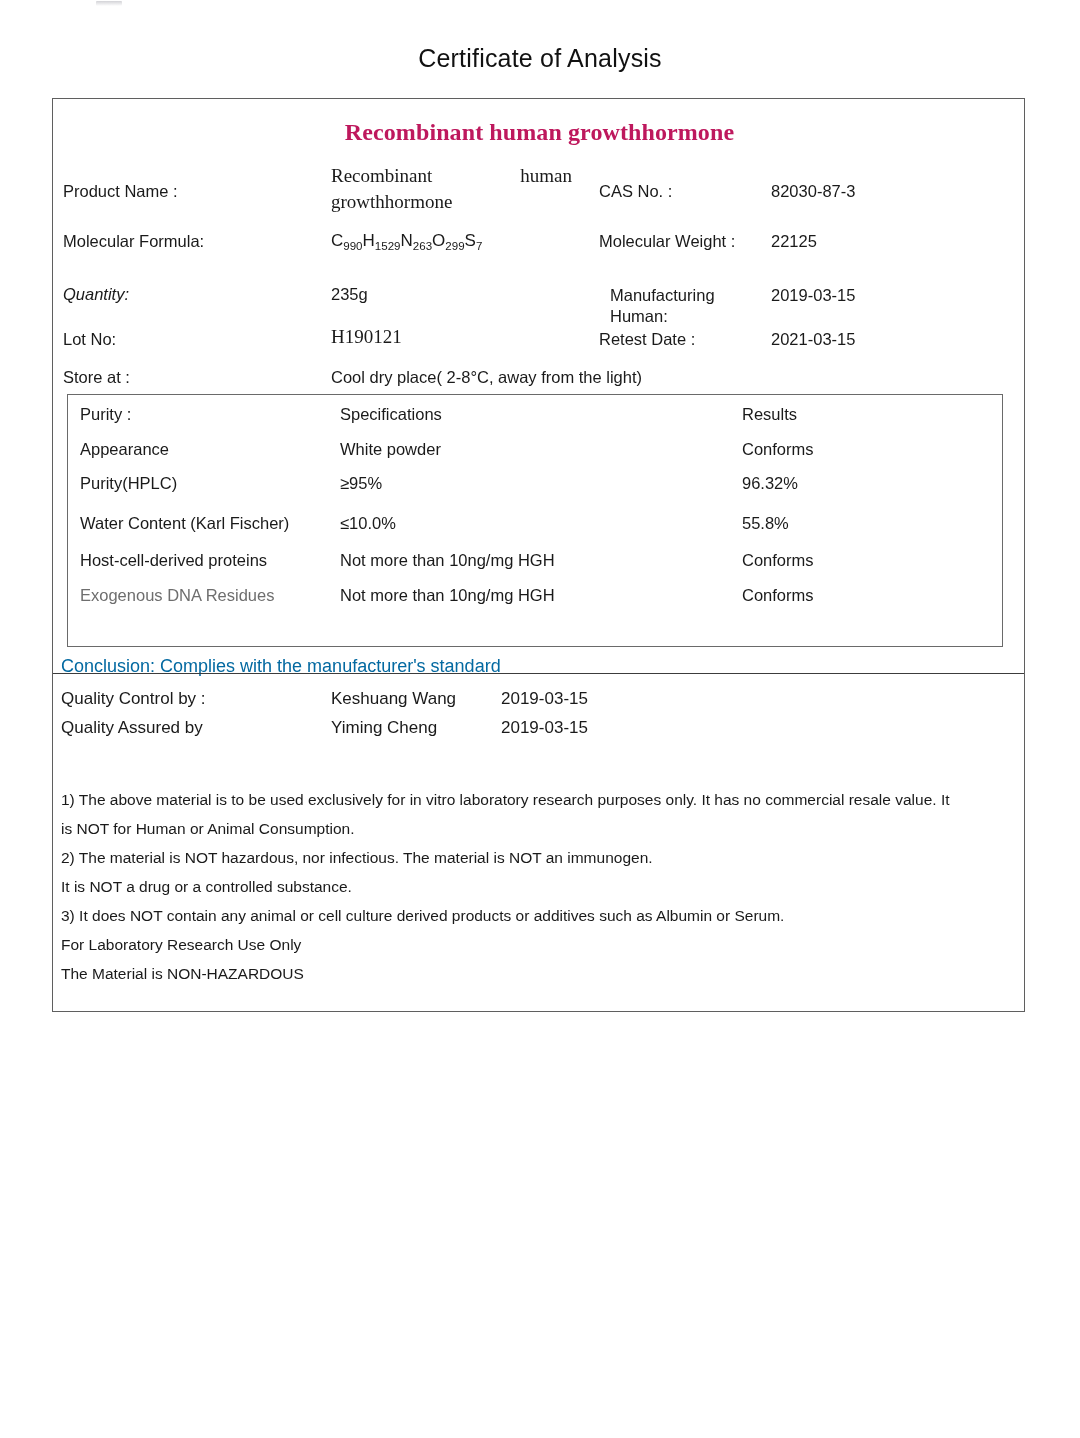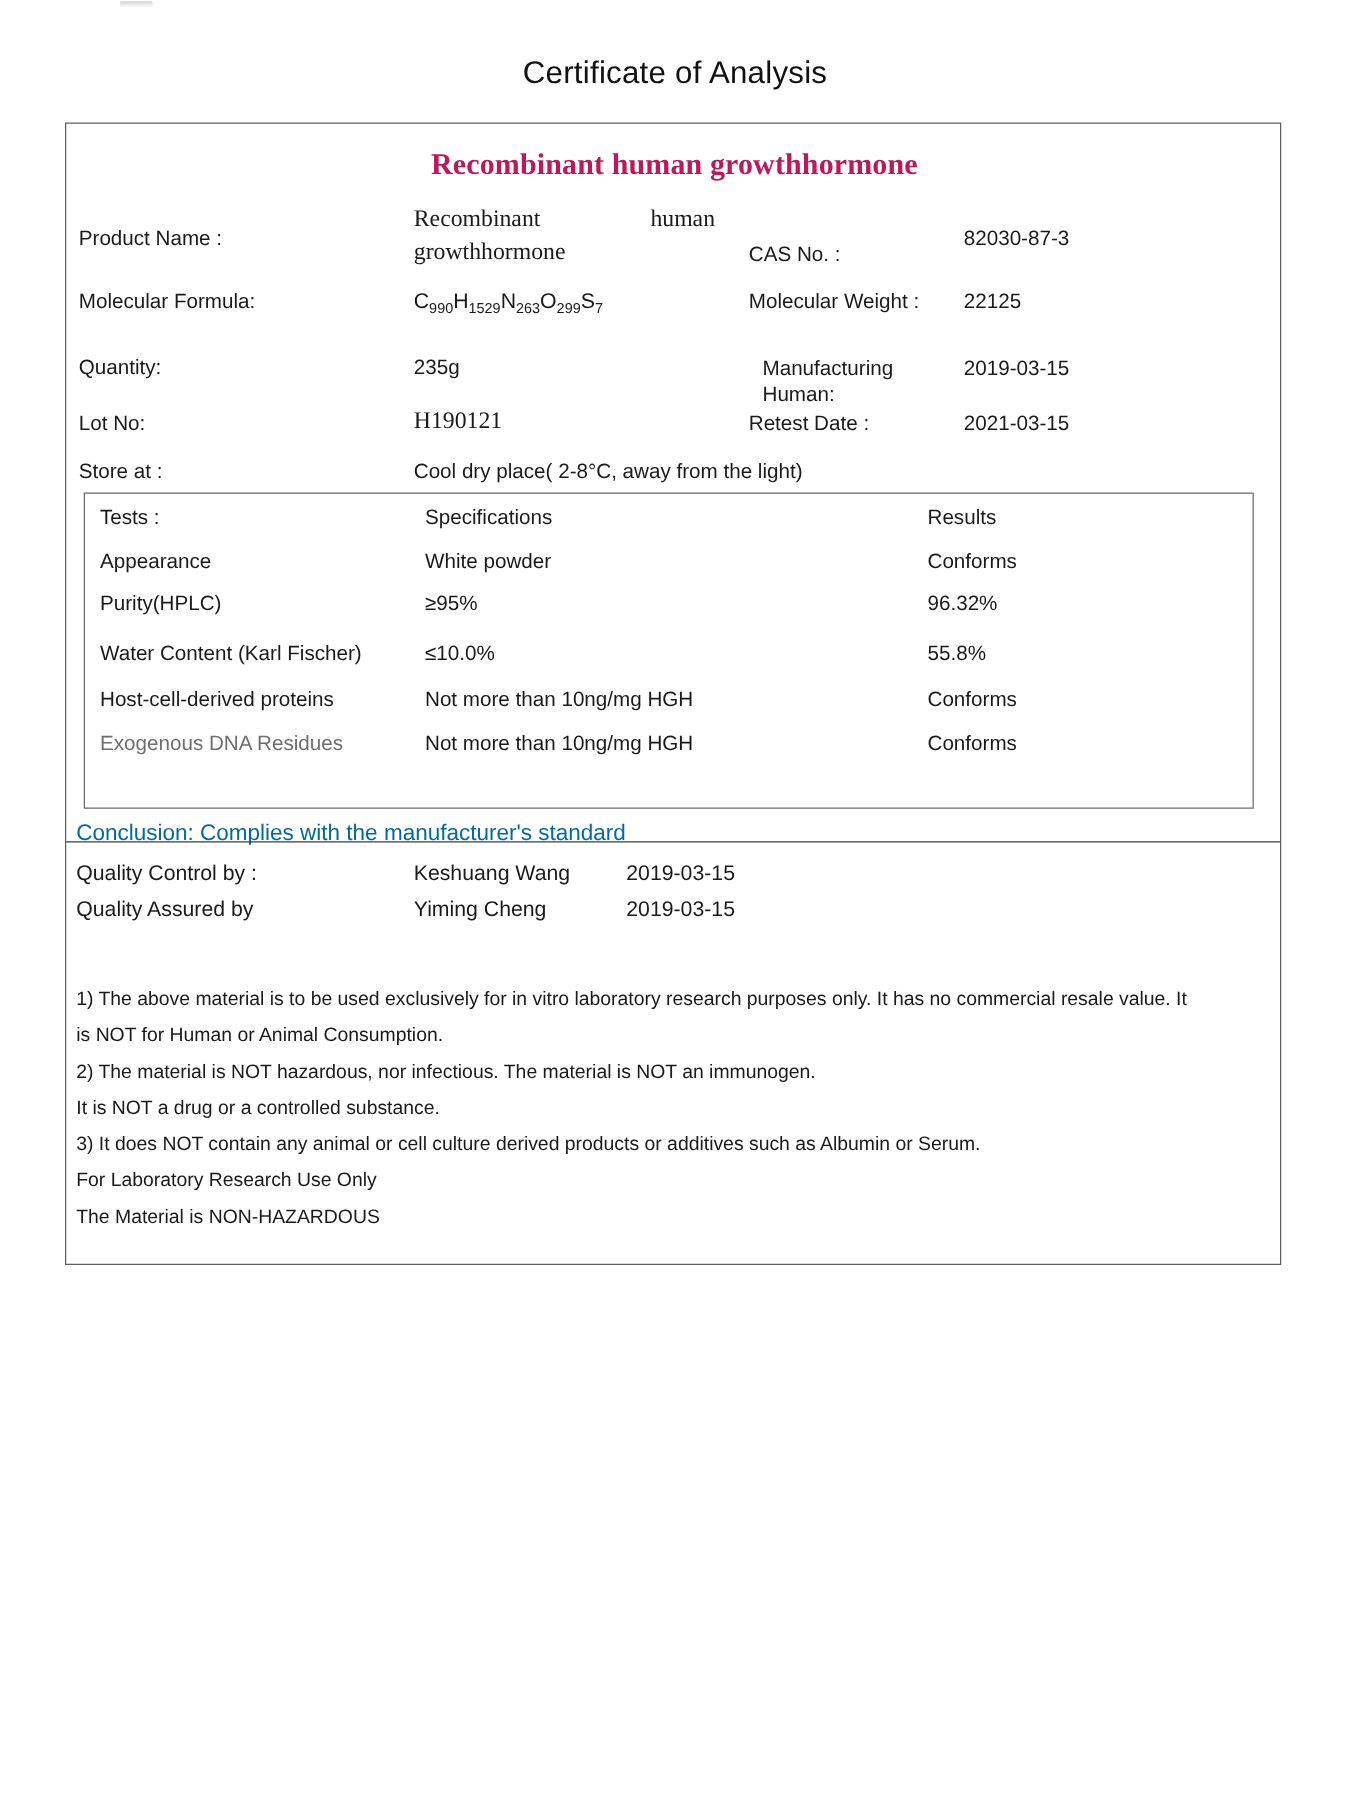--- a/index.html
+++ b/index.html
@@ -194,35 +194,35 @@
     <div class="product-heading">Recombinant human growthhormone</div>
 
     <div class="info">
 
       <div class="info-row" style="height:64px;">
         <div class="cell c-label" style="top:22px;">Product Name :</div>
         <div class="cell c-value name-value" style="top:4px; width:285px;">
           <span class="w1">Recombinant</span><span class="gap"></span><span class="w1">human</span><br>
           <span class="w1">growthhormone</span>
         </div>
-        <div class="cell c-label2" style="top:22px;margin-top:13px;">CAS No. :</div>
+        <div class="cell c-label2" style="top:22px;">CAS No. :</div>
         <div class="cell c-value2" style="top:22px;">82030-87-3</div>
       </div>
 
       <div class="info-row" style="height:43px;">
         <div class="cell c-label" style="top:8px;">Molecular Formula:</div>
         <div class="cell c-value" style="top:7px;">
           <span style="font-size:17px;">C<sub>990</sub>H<sub>1529</sub>N<sub>263</sub>O<sub>299</sub>S<sub>7</sub></span>
         </div>
         <div class="cell c-label2" style="top:8px;">Molecular Weight :</div>
         <div class="cell c-value2" style="top:8px;">22125</div>
       </div>
 
       <div class="info-row" style="height:50px;">
-        <div class="cell c-label" style="top:18px;">Quantity:</div>
+        <div class="cell c-label" style="top:18px;font-style:italic;">Quantity:</div>
         <div class="cell c-value" style="top:18px;">235g</div>
         <div class="cell c-label2" style="top:19px;margin-left:11px;">
           <span>Manufacturing</span><br>
           <span>Human:</span>
         </div>
         <div class="cell c-value2" style="top:19px;">2019-03-15</div>
       </div>
 
       <div class="info-row" style="height:40px;">
         <div class="cell c-label" style="top:13px;">Lot No:</div>
@@ -233,21 +233,21 @@
 
       <div class="info-row" style="height:38px;">
         <div class="cell c-label" style="top:11px;">Store at :</div>
         <div class="cell" style="left:278px; top:11px; width:620px;">Cool dry place( 2-8°C, away from the light)</div>
       </div>
 
     </div>
 
     <div class="tests-box">
       <div class="test-row" style="height:36px;">
-        <div class="tc tc-1" style="top:10px;">Tests :</div>
+        <div class="tc tc-1" style="top:10px;">Purity :</div>
         <div class="tc tc-2" style="top:10px;">Specifications</div>
         <div class="tc tc-3" style="top:10px;">Results</div>
       </div>
 
       <div class="test-row">
         <div class="tc tc-1" style="top:9px;">Appearance</div>
         <div class="tc tc-2" style="top:9px;">White powder</div>
         <div class="tc tc-3" style="top:9px;">Conforms</div>
       </div>
 

